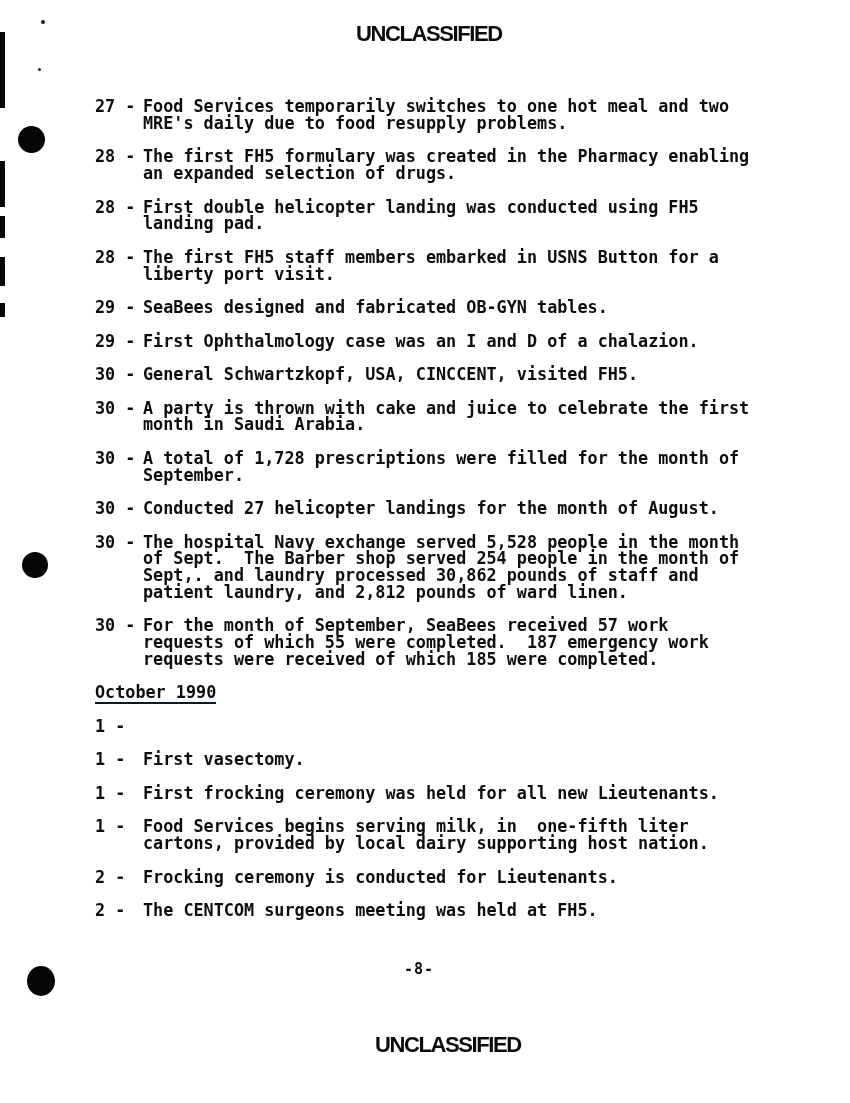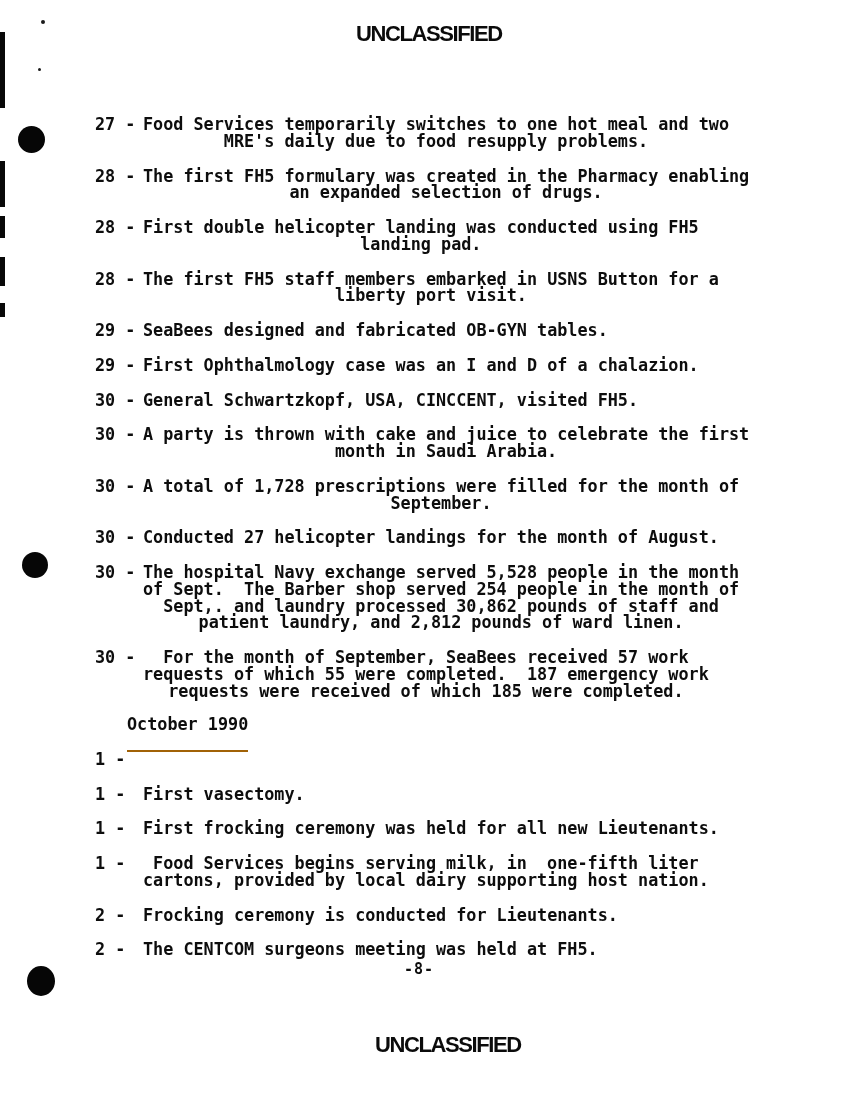--- a/index.html
+++ b/index.html
@@ -36,28 +36,27 @@
   }
   
   .content {
     position: absolute;
     left: 95px; top: 98px;
     width: 700px;
     font-size: 16.8px;
     line-height: 16.75px;
     font-weight: 700;
   }
-  .entry { display: flex; margin-bottom: 16.75px; margin-top: 18px; }
+  .entry { display: flex; margin-bottom: 16.75px; }
   .entry .prefix { flex: 0 0 48px; width: 48px; white-space: pre; }
-  .entry .text { white-space: pre; text-align: center; }
+  .entry .text { white-space: pre; }
   .section-heading { margin-bottom: 16.75px; }
   .section-heading span {
-    border-bottom: 2px solid #a16207;
-    padding-bottom: 16px;
-    margin-left: 32px;
+    border-bottom: 2px solid #0f172a;
+    padding-bottom: 0px;
   }
   
   .punch-hole { position: absolute; background: #060606; border-radius: 50%; }
   .hole-1 { left: 18px; top: 126px; width: 27px; height: 27px; }
   .hole-2 { left: 22px; top: 552px; width: 26px; height: 26px; }
   .hole-3 { left: 27px; top: 966px; width: 28px; height: 30px; }
   .edge-bar { position: absolute; left: 0; width: 5px; background: #080808; }
   .bar-1 { top: 32px;  height: 76px; }
   .bar-2 { top: 161px; height: 46px; }
   .bar-3 { top: 216px; height: 22px; }

